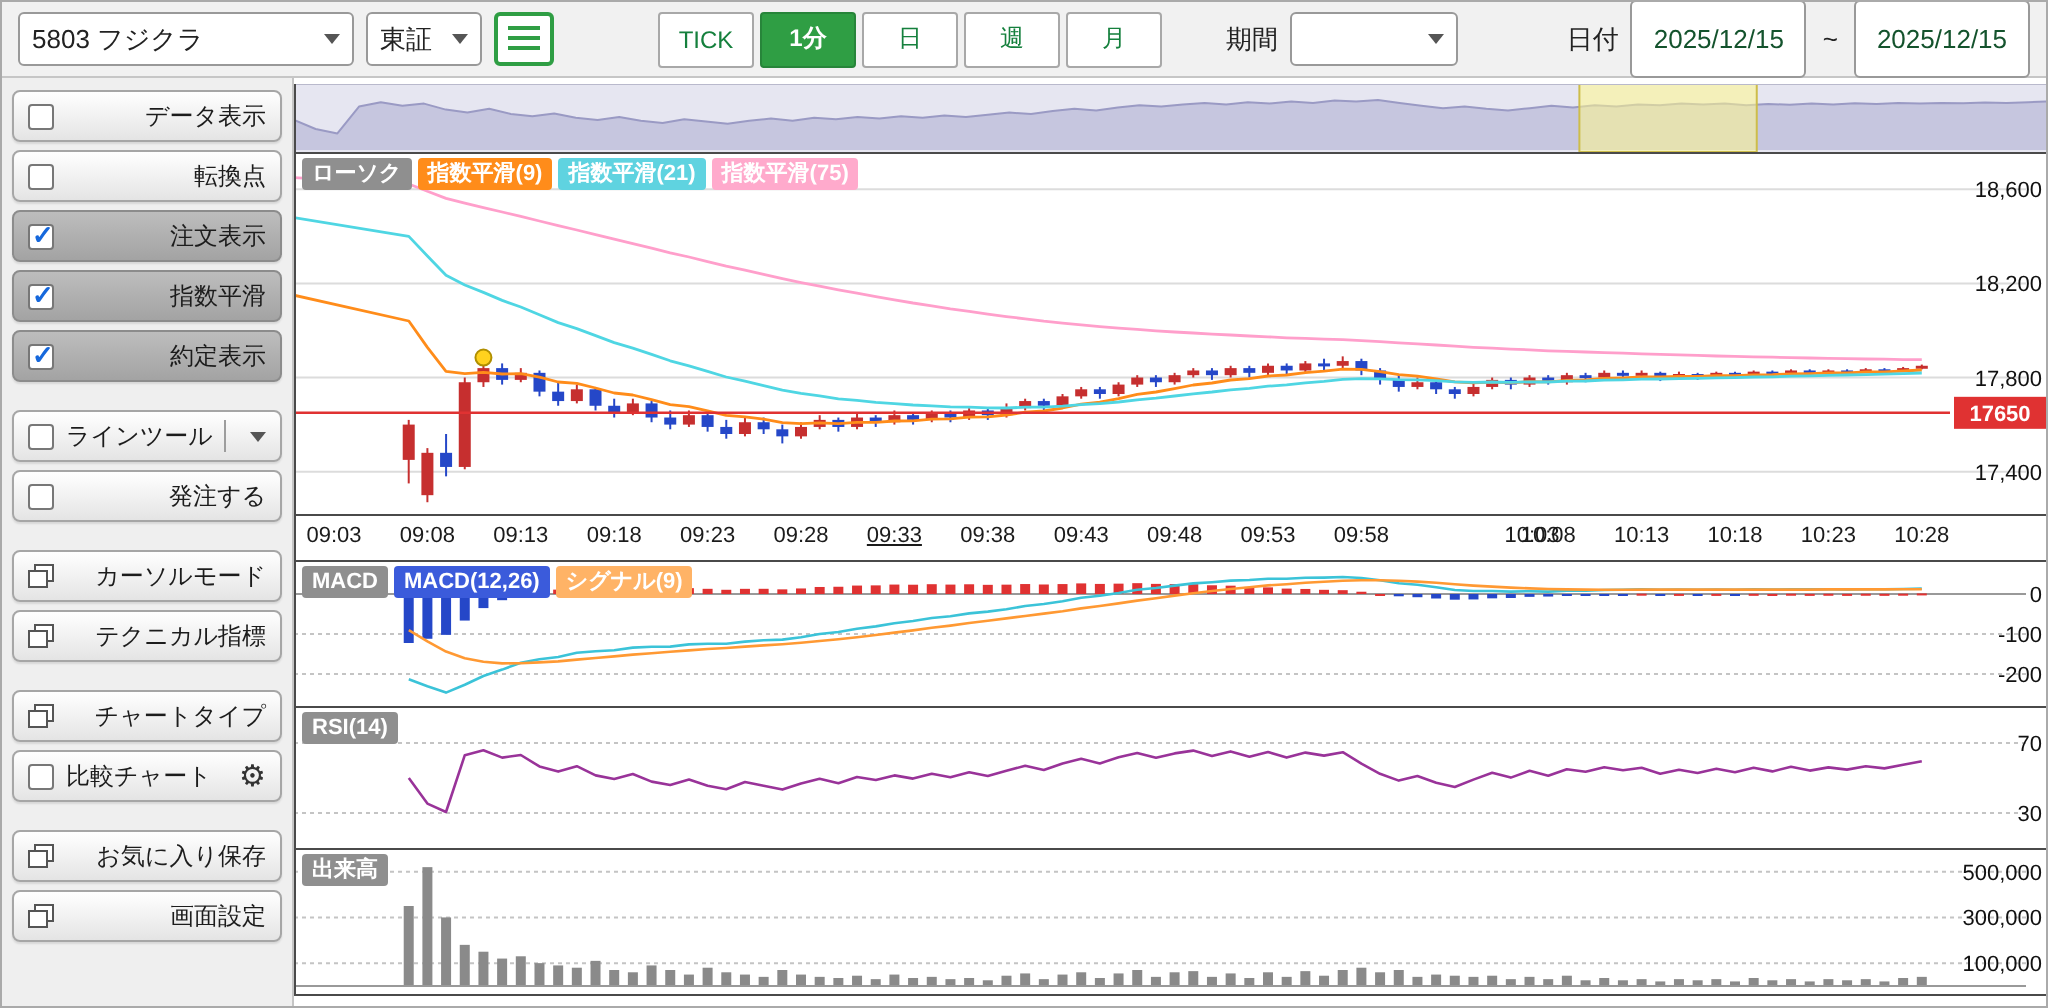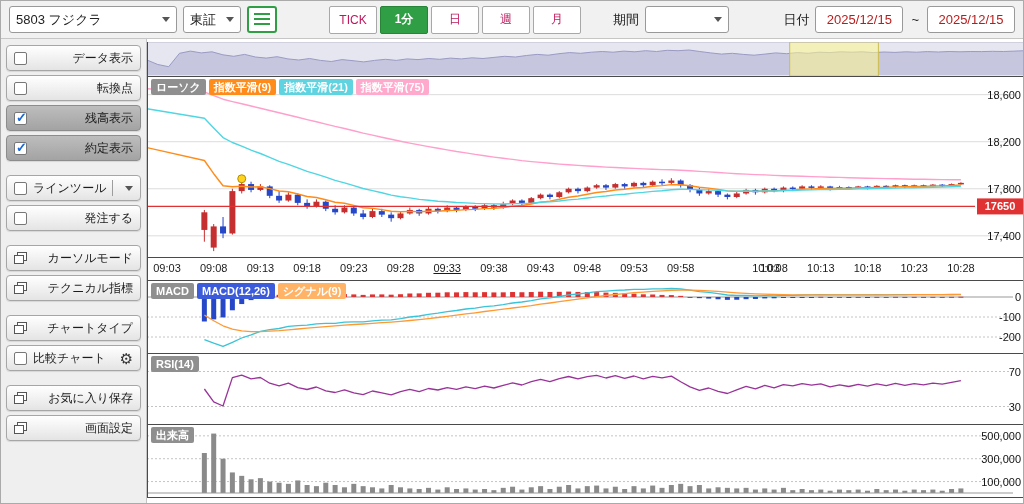--- a/index.html
+++ b/index.html
@@ -9,25 +9,25 @@
   
   .topbar{height:38px;display:flex;align-items:center;padding:0 8px;gap:6px;background:#f1f1f1;border-bottom:1px solid #c6c6c6;}
   .select{height:27px;background:#fff;border:1px solid #999;border-radius:3px;display:flex;align-items:center;justify-content:space-between;padding:0 6px;font-size:13px;color:#222;cursor:pointer;}
   .sel-stock{width:168px;}
   .sel-exch{width:58px;}
   .sel-period{width:84px;}
   .caret{width:0;height:0;border-left:4px solid transparent;border-right:4px solid transparent;border-top:5px solid #555;margin-left:6px;}
   .list-btn{width:30px;height:27px;border:2px solid #2f9e44;border-radius:3px;background:#fff;display:flex;align-items:center;justify-content:center;padding:0;cursor:pointer;}
   .list-icon{width:16px;height:13px;background:repeating-linear-gradient(to bottom,#2f9e44 0 2px,transparent 2px 5px);}
   .tf-group{display:flex;gap:3px;margin-left:46px;}
-  .tf-btn{width:48px;height:28px;background:#fff;border:1px solid #a8a8a8;border-radius:2px;font-size:12px;color:#be185d;display:flex;align-items:center;justify-content:center;cursor:pointer;}
+  .tf-btn{width:48px;height:28px;background:#fff;border:1px solid #a8a8a8;border-radius:2px;font-size:12px;color:#15803d;display:flex;align-items:center;justify-content:center;cursor:pointer;}
   .tf-btn.active{background:#2f9e44;border-color:#27853a;color:#fff;font-weight:bold;}
   .bar-label{font-size:13px;color:#222;margin-left:26px;}
   .spacer{flex:1;}
-  .datebox{width:88px;height:27px;background:#fff;border:1px solid #999;border-radius:3px;font-size:13px;color:#b91c1c;display:flex;align-items:center;justify-content:center;cursor:text;}
+  .datebox{width:88px;height:39px;background:#fff;border:1px solid #999;border-radius:3px;font-size:13px;color:#14532d;display:flex;align-items:center;justify-content:center;cursor:text;}
   .tilde{font-size:13px;color:#222;margin:0 2px;}
   
   .body{display:flex;height:466px;}
   .sidebar{width:146px;background:#efefef;border-right:1px solid #c5c5c5;padding:4px 5px;display:flex;flex-direction:column;}
   .side-btn{height:26px;margin:2px 0;border:1px solid #a6a6a6;border-radius:4px;background:linear-gradient(#ffffff,#e4e4e4);box-shadow:0 1px 1px rgba(0,0,0,.10);display:flex;align-items:center;gap:6px;padding:0 7px;font-size:12px;color:#1c1c1c;cursor:pointer;white-space:nowrap;justify-content:space-between;}
   .side-btn.active{background:linear-gradient(#bdbdbd,#a3a3a3);border-color:#8c8c8c;}
   .side-btn.gap{margin-top:12px;}
   .cb{width:13px;height:13px;background:#fff;border:1px solid #777;border-radius:2px;position:relative;flex:none;}
   .cb.checked::after{content:"\2713";position:absolute;left:1px;top:-3px;color:#1668dc;font-size:13px;font-weight:bold;}
   .win{width:13px;height:12px;position:relative;flex:none;}
@@ -104,21 +104,25 @@
       <button class="side-btn">
         <span class="cb"></span>
         <span>データ表示</span>
       </button>
       <button class="side-btn">
         <span class="cb"></span>
         <span>転換点</span>
       </button>
       <button class="side-btn active">
         <span class="cb checked"></span>
-        <span>残高表示</span>
+        <span>注文表示</span>
+      </button>
+      <button class="side-btn active">
+        <span class="cb checked"></span>
+        <span>指数平滑</span>
       </button>
       <button class="side-btn active">
         <span class="cb checked"></span>
         <span>約定表示</span>
       </button>
       <button class="side-btn gap">
         <span class="cb"></span>
         <span>ラインツール</span>
         <span class="divider"></span>
         <span class="caret"></span>

